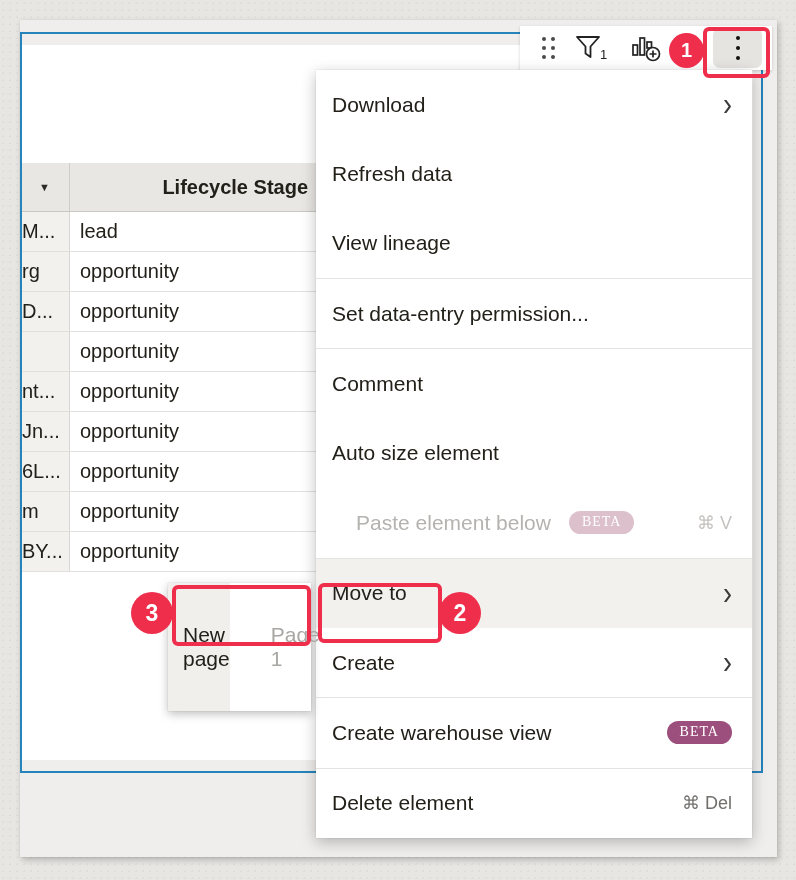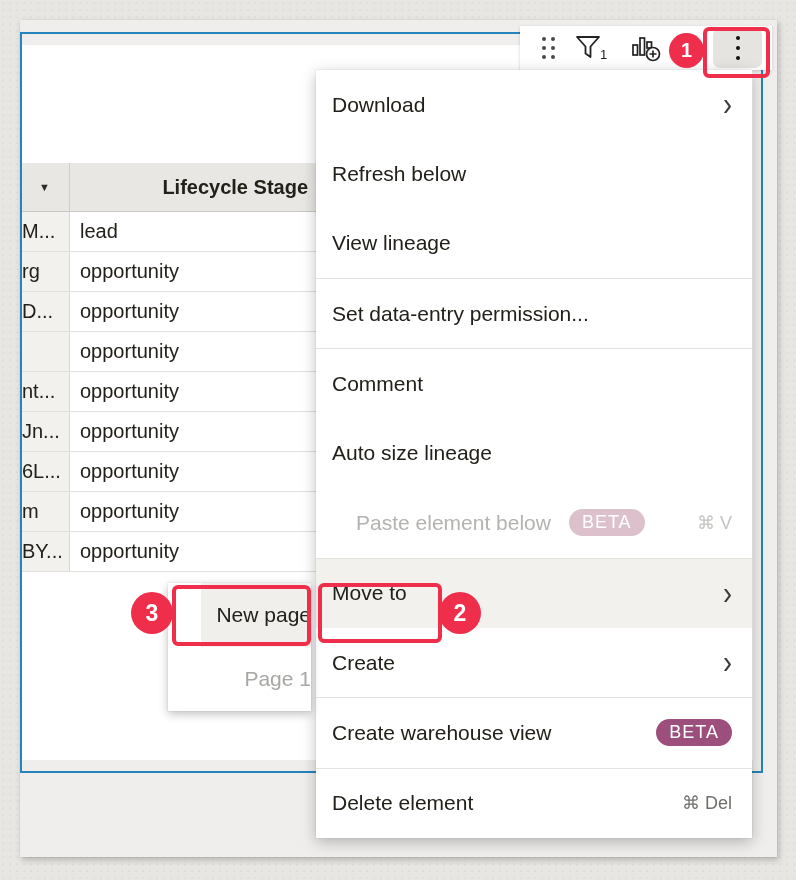--- a/index.html
+++ b/index.html
@@ -67,33 +67,32 @@
   }
   .mi { flex:1; display:flex; align-items:center; padding:0 20px 0 16px; }
   .mi .label { margin-right:auto; }
   .sep { height:1px; background:#e5e3e0; flex:none; }
   .chev { font-size:27px; color:#3a3a38; line-height:1; transform:scaleY(1.25); }
   .shortcut { font-size:18px; color:#716f6c; }
   .mi.disabled .label { color:#b5b3b0; }
   .mi.disabled .shortcut { color:#c4c2bf; }
   .mi.highlight { background:#f3f1ee; }
   .pill {
-    border-radius:15px; padding:4px 13px 5px; font-size:18px; letter-spacing:1px;
-    color:#ffffff; line-height:1;
+    border-radius:15px; padding:4px 13px 5px; font-size:14px; letter-spacing:1px;
+    color:#ffffff; line-height:1;font-family:Liberation Serif, serif;
   }
   .pill.pink { background:#dcc0cb; margin-left:18px; margin-right:auto; }
   .pill.purple { background:#9c4e7c; margin-left:auto; }
 
   
   .submenu {
     position:absolute; left:168px; top:583px; width:143px; height:128px;
-    background:#ffffff; z-index:7; display:flex; flex-direction:column;
+    background:#ffffff; z-index:7; display:flex; flex-direction:row;
     box-shadow:0 3px 9px rgba(0,0,0,.25), 0 0 1px rgba(0,0,0,.2);
     font-size:21px;
-    align-items:flex-end;
   }
   .smi { flex:1; display:flex; align-items:center; padding-left:15px; }
   .smi.hovered { background:#f1efec; }
   .smi.disabled { color:#a9a7a4;padding-left:41px; }
 
   
   .ann-box { position:absolute; border:4px solid #ef2e4c; border-radius:6px; z-index:10; pointer-events:none; }
   .ann-box1 { left:703px; top:27px; width:67px; height:51px; }
   .ann-box2 { left:318px; top:583px; width:124px; height:60px; }
   .ann-box3 { left:172px; top:585px; width:139px; height:61px; }
@@ -202,35 +201,35 @@
         <i></i>
     </div>
   </div>
 
   <div class="menu">
     <div class="mi">
       <span class="label">Download</span>
       <span class="chev">›</span>
     </div>
     <div class="mi">
-      <span class="label">Refresh below</span>
+      <span class="label">Refresh data</span>
     </div>
     <div class="mi">
       <span class="label">View lineage</span>
     </div>
     <div class="sep"></div>
     <div class="mi">
       <span class="label">Set data-entry permission...</span>
     </div>
     <div class="sep"></div>
     <div class="mi">
       <span class="label">Comment</span>
     </div>
     <div class="mi">
-      <span class="label">Auto size lineage</span>
+      <span class="label">Auto size element</span>
     </div>
     <div class="mi disabled">
       <span class="label" style="margin-right:0;margin-left:24px;">Paste element below</span>
       <span class="pill pink">BETA</span>
       <span class="shortcut">⌘ V</span>
     </div>
     <div class="sep"></div>
     <div class="mi highlight">
       <span class="label">Move to</span>
       <span class="chev">›</span>

